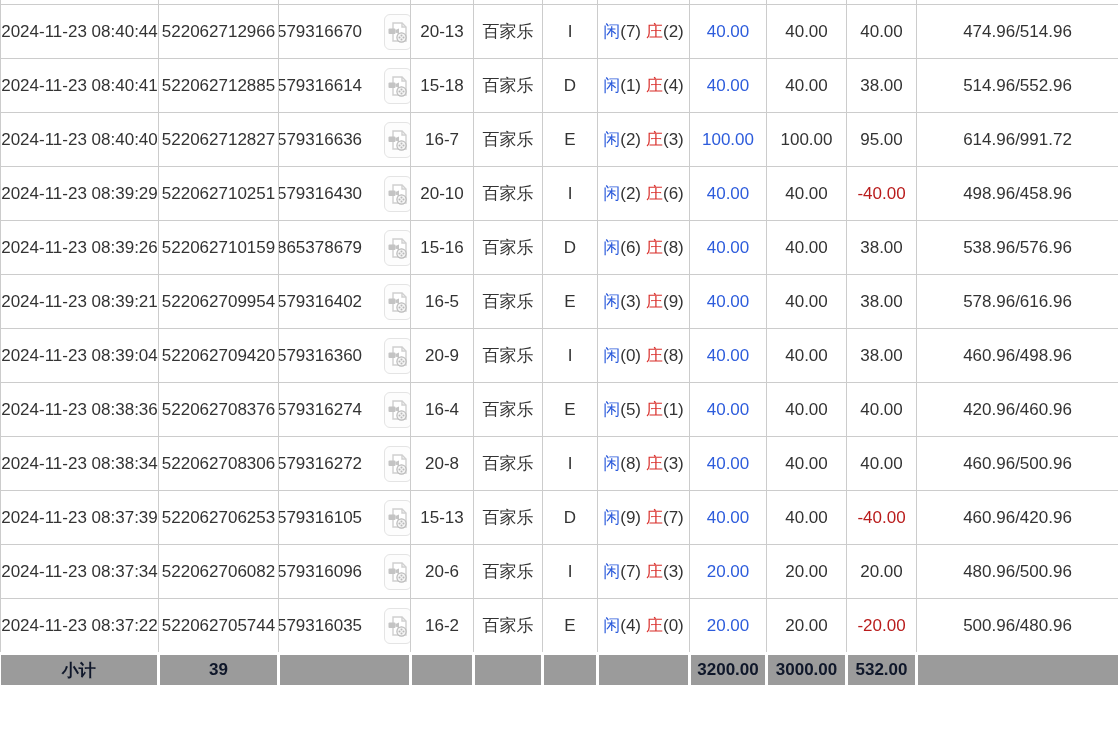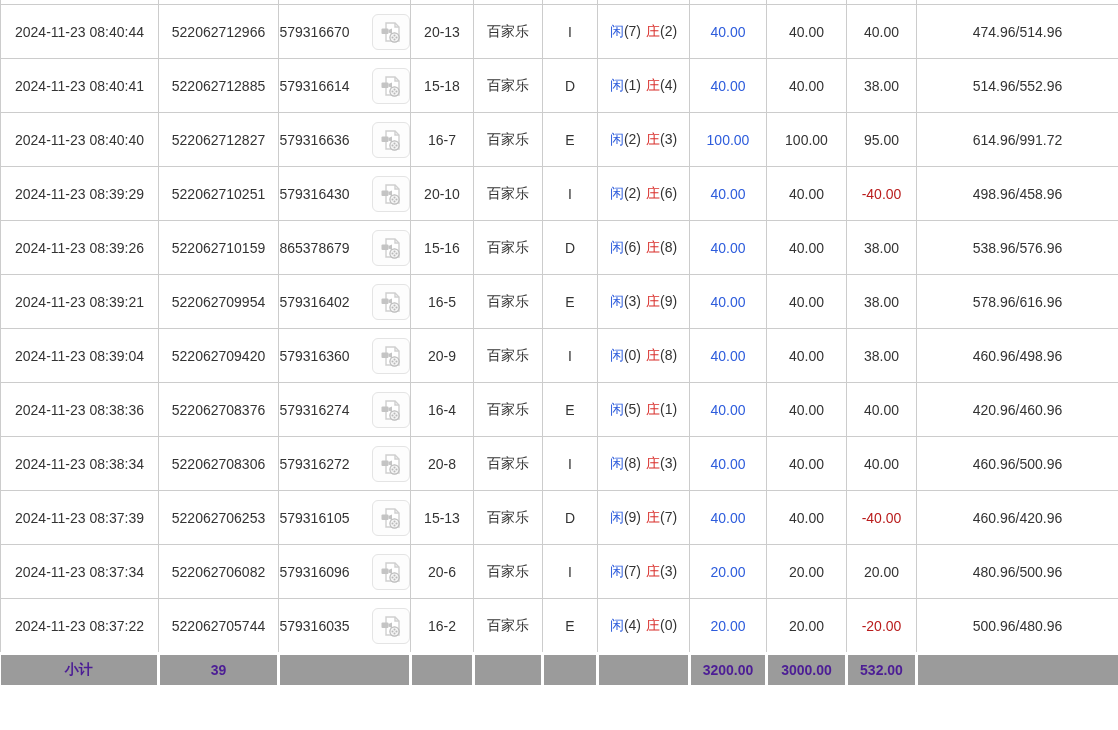--- a/index.html
+++ b/index.html
@@ -11,21 +11,21 @@
   .page {
     width: 1118px;
     height: 730px;
     overflow: hidden;
     background: #fff;
   }
   table.records {
     width: 1118px;
     table-layout: fixed;
     border-collapse: collapse;
-    font-size: 14px;
+    font-size: 17px;
     color: #333;
   }
   table.records td {
     text-align: center;
     vertical-align: middle;
     padding: 0;
     border-right: 1px solid #ccc;
     border-bottom: 1px solid #ccc;
     border-left: 1px solid #ccc;
     overflow: hidden;
@@ -53,21 +53,21 @@
     border-radius: 6px;
     background: #fdfdfd;
     display: inline-flex;
     align-items: center;
     justify-content: center;
     cursor: pointer;
     box-sizing: border-box;
   }
   tr.summary td {
     background: #9b9b9b;
-    color: #4c1d95;
+    color: #0f172a;
     font-weight: bold;
     height: 30px;
     border: 3px solid #fff;
   }
   tr.summary td:first-child { border-left: 0; }
   tr.summary td:last-child { border-right: 0; }
 </style>
 </head>
 <body>
 

